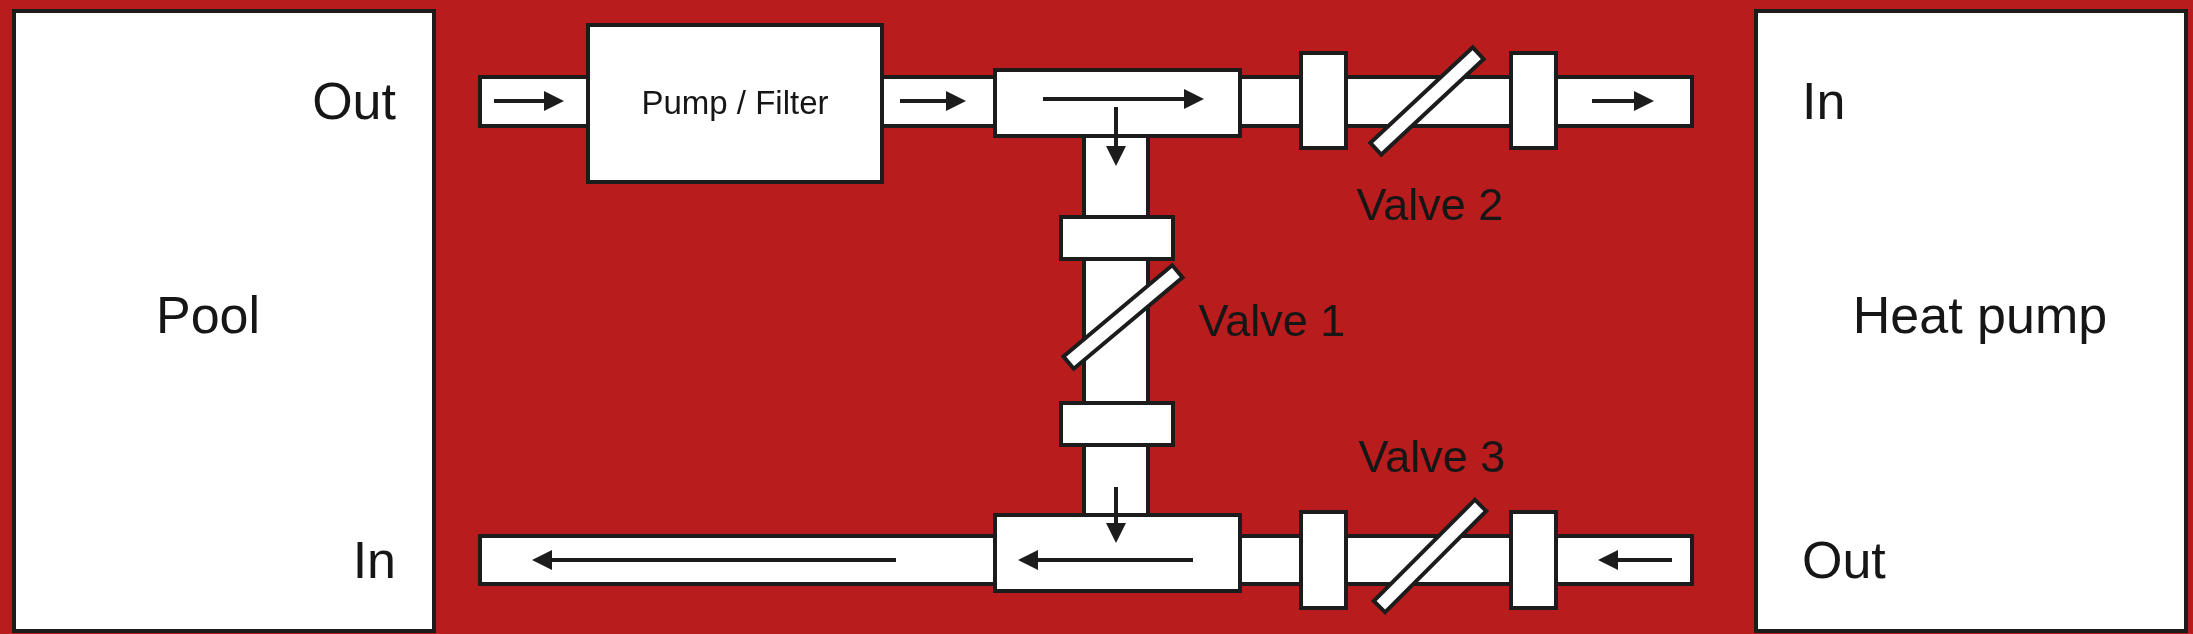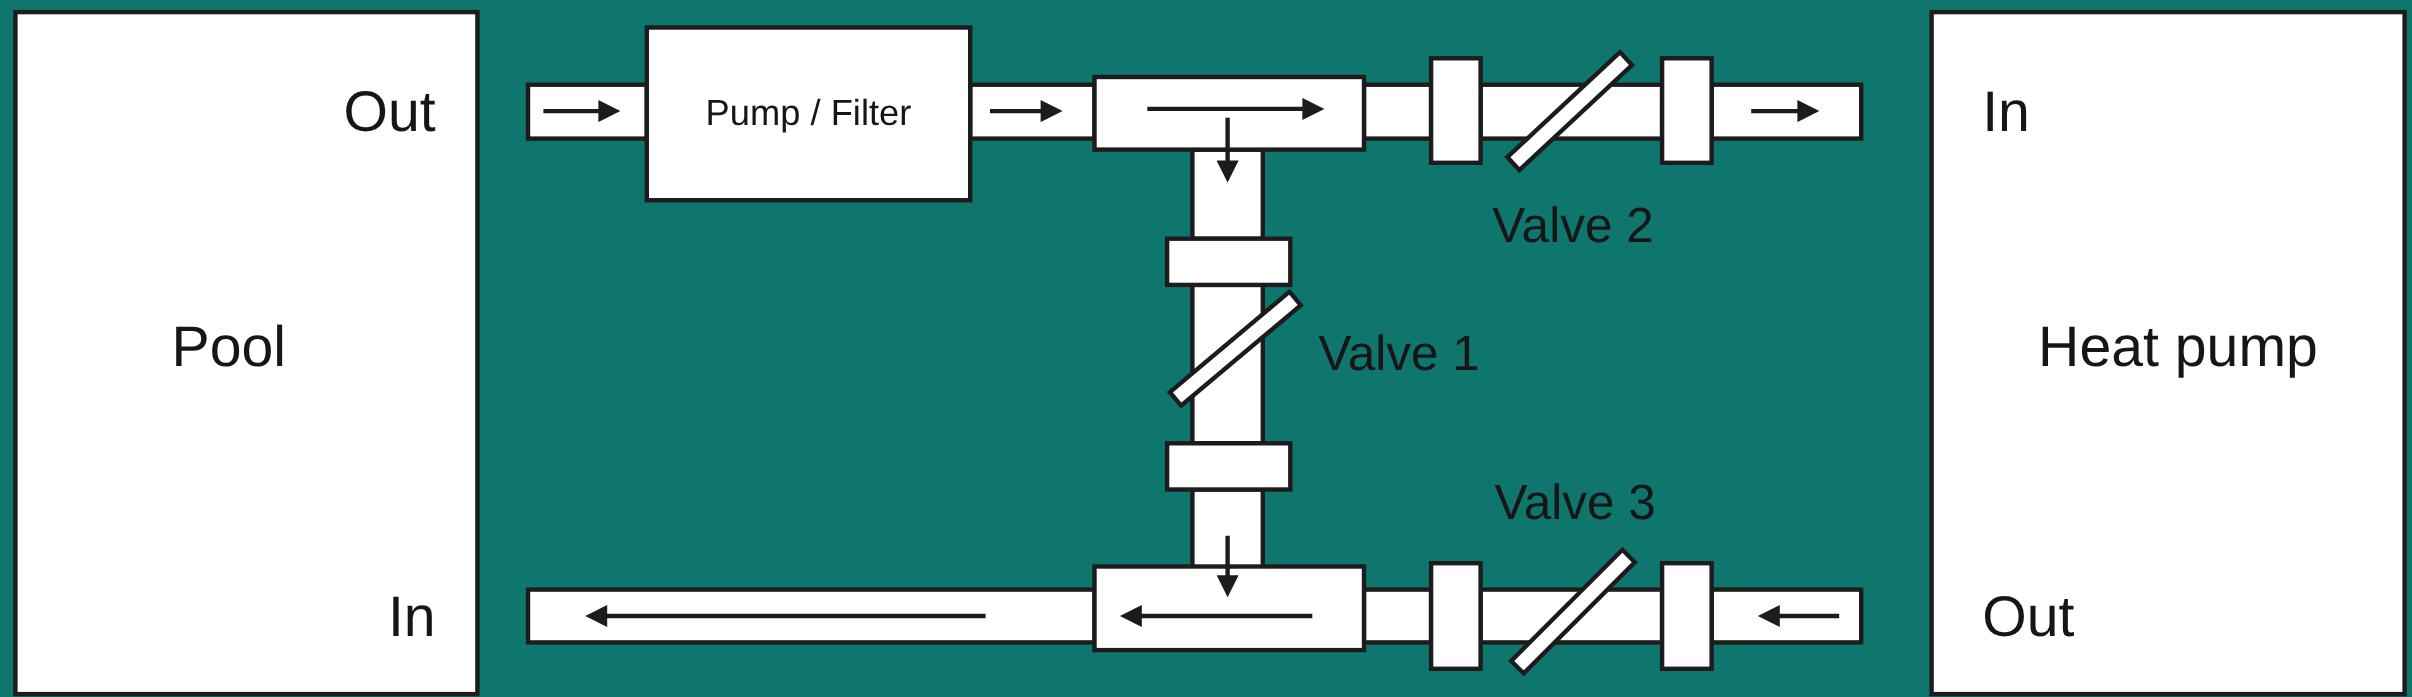--- a/index.html
+++ b/index.html
@@ -1,20 +1,20 @@
 <!DOCTYPE html>
 <html><head>
 <meta charset="utf-8">
 <style>
   html, body { margin: 0; padding: 0; background: #ffffff; }
   .stage {
     position: relative;
     width: 2193px;
     height: 634px;
-    background: #0f766e;
+    background: #b91c1c;
     font-family: "Liberation Sans", sans-serif;
     text-align: center;
   }
   svg { display: block; width: 100%; height: 100%; }
 
   .box    { fill: #ffffff; stroke: #1c1c1c; stroke-width: 4; }
   .pipe   { fill: #ffffff; stroke: #1c1c1c; stroke-width: 4; }
   .tee    { fill: #ffffff; stroke: #1c1c1c; stroke-width: 4; }
   .flange { fill: #ffffff; stroke: #1c1c1c; stroke-width: 4; }
   .slash  { fill: #ffffff; stroke: #1c1c1c; stroke-width: 4; }

